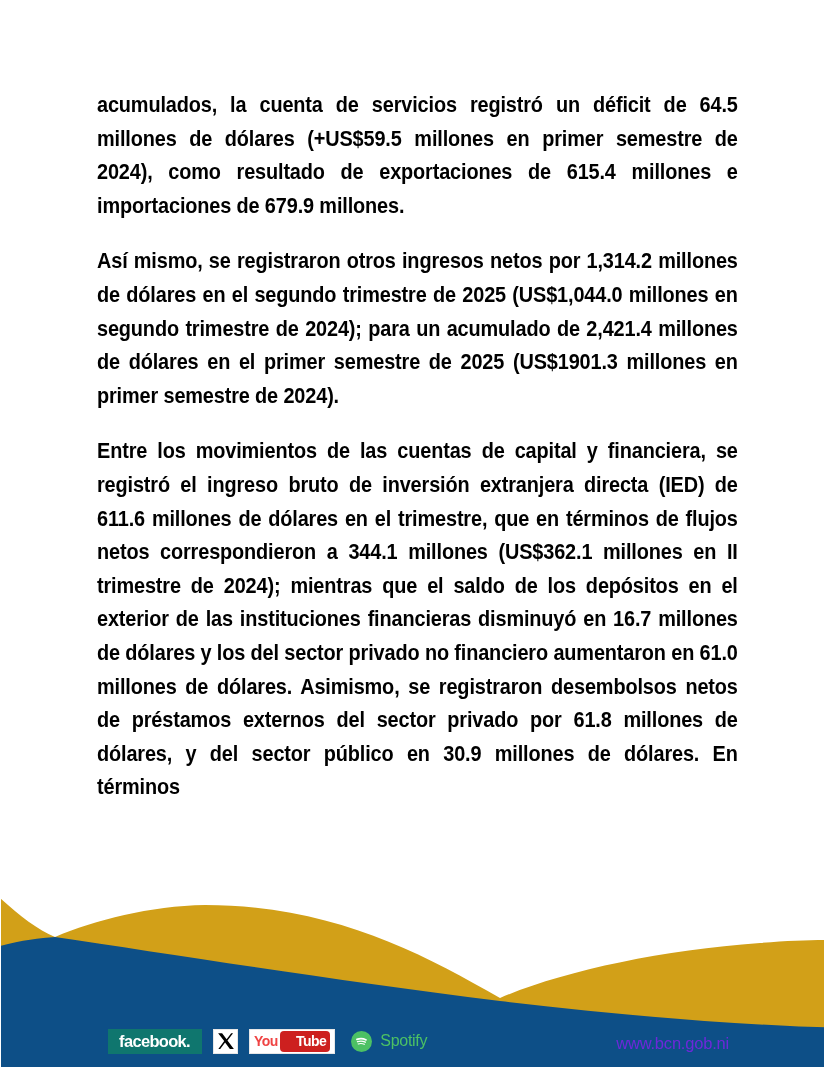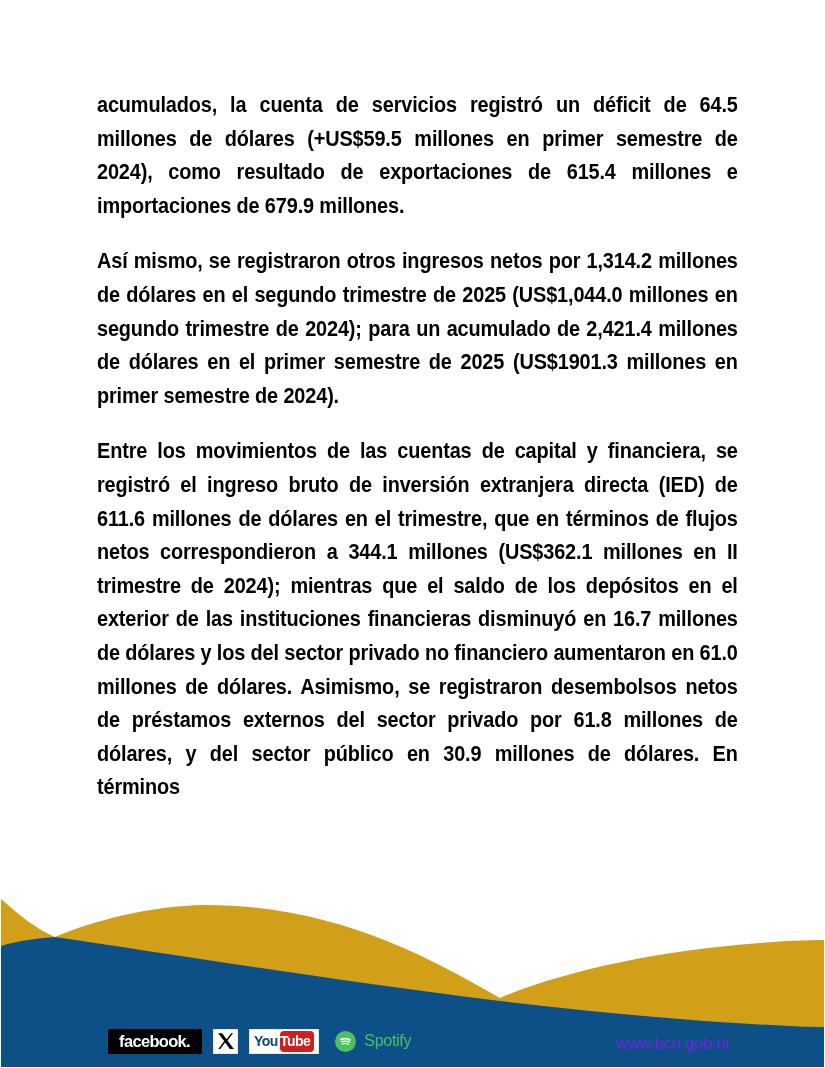--- a/index.html
+++ b/index.html
@@ -71,21 +71,21 @@
     left: 108px;
     bottom: 14px;
     display: flex;
     align-items: center;
     gap: 11px;
     height: 26px;
   }
 
   
   .fb-badge {
-    background: #000000;
+    background: #0f766e;
     height: 25px;
     min-width: 94px;
     display: flex;
     align-items: center;
     justify-content: center;
     padding: 0 7px;
   }
   .fb-badge .fb-text {
     color: #ffffff;
     font-family: "Liberation Sans", sans-serif;
@@ -112,37 +112,37 @@
   .yt-badge {
     background: #ffffff;
     height: 25px;
     display: flex;
     align-items: center;
     gap: 2px;
     padding: 0 4px;
     border: 1px solid #e7e7e7;
   }
   .yt-badge .yt-you {
-    color: #0c4a6e;
+    color: #ef4444;
     font-family: "Liberation Sans", sans-serif;
     font-weight: bold;
     font-size: 14px;
     line-height: 1;
     letter-spacing: -0.5px;
   }
   .yt-badge .yt-tube {
     background: #cd201f;
     color: #ffffff;
     font-family: "Liberation Sans", sans-serif;
     font-weight: bold;
     font-size: 14px;
     line-height: 1;
     letter-spacing: -0.5px;
     border-radius: 4px;
-    padding: 3px 4px 4px 0;
+    padding: 3px 4px 4px 16px;
   }
 
   
   .sp-group {
     display: flex;
     align-items: center;
     gap: 8px;
     margin-left: 5px;
   }
   .sp-mark {

